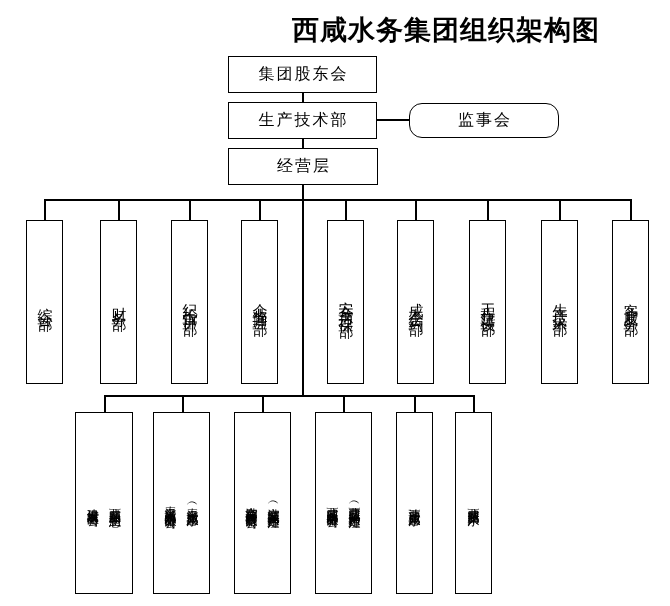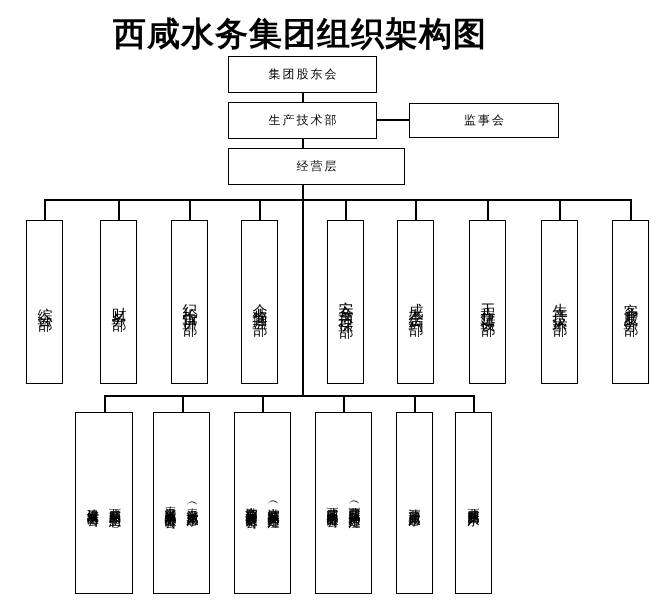--- a/index.html
+++ b/index.html
@@ -8,36 +8,36 @@
     width: 670px;
     height: 606px;
     background: #ffffff;
     font-family: "DejaVu Serif", "Liberation Serif", serif;
     color: #000000;
     overflow: hidden;
   }
   .title {
     position: absolute;
     left: 0; top: 12px; width: 600px;
-    text-align: center;
-    font-size: 33px;
+    text-align: right;
+    font-size: 27px;
     font-weight: bold;
     letter-spacing: 1px;
     white-space: nowrap;
   }
   .box {
     position: absolute;
     box-sizing: border-box;
     border: 1.5px solid #000000;
     background: #ffffff;
     display: flex;
     align-items: center;
     justify-content: center;
   }
-  .hnode { font-size: 12px; }
+  .hnode { font-size: 16px; }
   .hnode .lbl { letter-spacing: 2px; text-indent: 2px; white-space: nowrap; }
   .vtext {
     writing-mode: vertical-lr;
     text-orientation: mixed;
     white-space: nowrap;
     line-height: 1;
   }
   .dept .vtext { font-size: 15px; letter-spacing: 4.5px; }
   .sub { gap: 10px; }
   .sub .vtext { font-size: 12px; letter-spacing: 1px; }
@@ -53,25 +53,25 @@
   <div class="title">西咸水务集团组织架构图</div>
 
   <div class="box hnode" style="left:228px; top:56px; width:149px; height:37px;">
     <span class="lbl">集团股东会</span>
   </div>
 
   <div class="box hnode" style="left:228px; top:102px; width:149px; height:37px;">
     <span class="lbl">生产技术部</span>
   </div>
 
-  <div class="box hnode" style="left:409px; top:103px; width:150px; height:35px;">
+  <div class="box hnode" style="left:409px; top:103px; width:150px; height:35px;border-radius:13px;">
     <span class="lbl">监事会</span>
   </div>
 
-  <div class="box hnode" style="left:228px; top:148px; width:177px; height:37px;">
+  <div class="box hnode" style="left:228px; top:148px; width:150px; height:37px;">
     <span class="lbl">经营层</span>
   </div>
 
   <div class="line v" style="left:302px; top:93px;  height:9px;"></div>
   <div class="line v" style="left:302px; top:139px; height:9px;"></div>
   <div class="line h" style="left:377px; top:119px; width:32px;"></div>
   <div class="line v" style="left:302px; top:185px; height:212px;"></div>
 
   <div class="line h" style="left:44px; top:199px; width:588px;"></div>
   <div class="line v" style="left:44px;  top:199px; height:21px;"></div>

